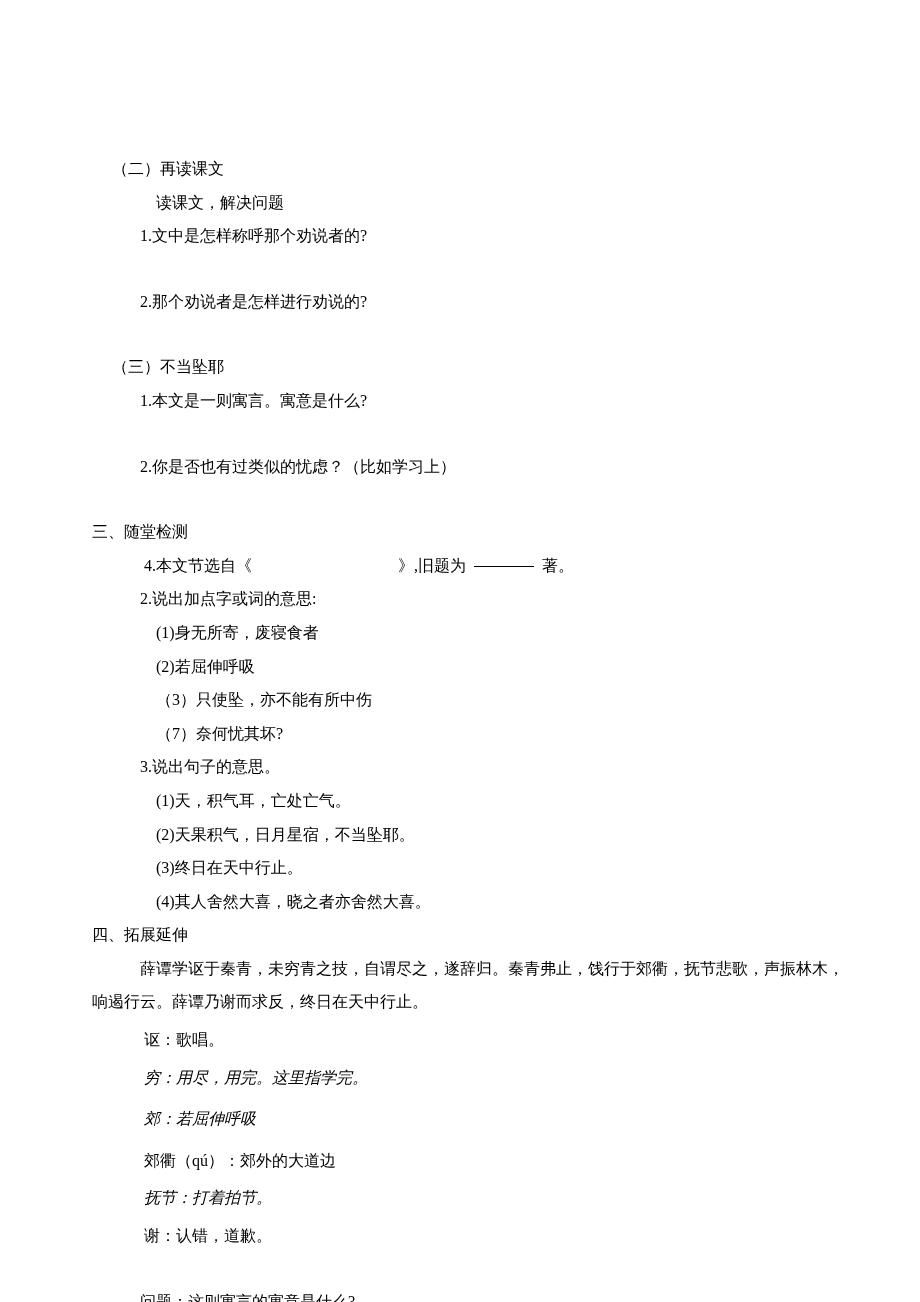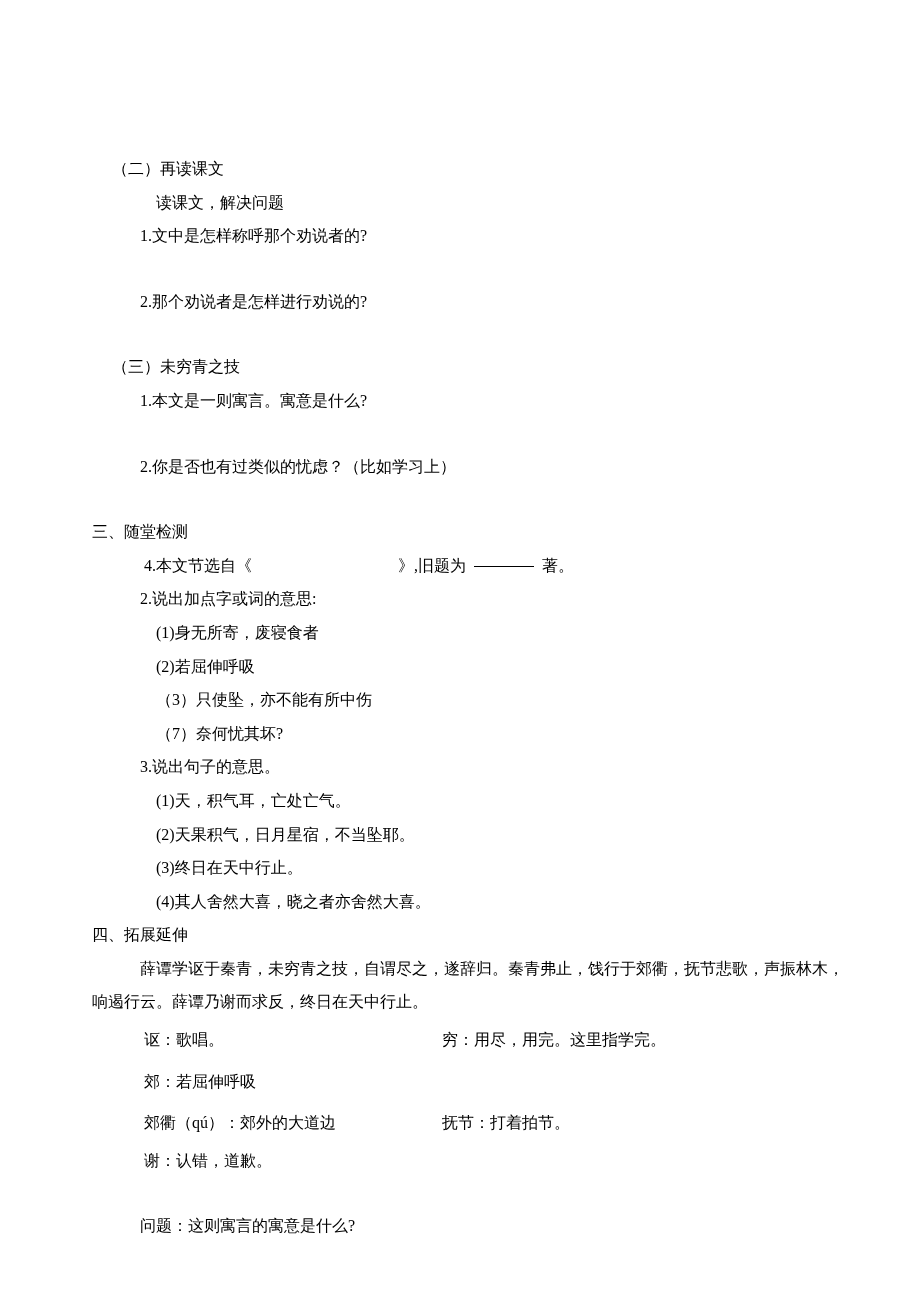--- a/index.html
+++ b/index.html
@@ -36,39 +36,41 @@
       display: inline-block;
       border-bottom: 1px solid #000;
       min-width: 60px;
     }
     .blank-box {
       display: inline-block;
       min-width: 130px;
     }
     .two-col {
       display: flex;
+      flex-direction: column;
     }
     .two-col .col-left {
       width: 290px;
     }
     .two-col .col-right {
       flex: 1;
+      font-style: italic;
     }
   </style>
 </head>
 <body>
 
 <div class="block indent-1">（二）再读课文</div>
 <div class="block indent-3">读课文，解决问题</div>
 <div class="block indent-2">1.文中是怎样称呼那个劝说者的?</div>
 <div class="gap-small"></div>
 <div class="block indent-2">2.那个劝说者是怎样进行劝说的?</div>
 <div class="gap-small"></div>
 
-<div class="block indent-1">（三）未穷青之技</div>
+<div class="block indent-1">（三）不当坠耶</div>
 <div class="block indent-2">1.本文是一则寓言。寓意是什么?</div>
 <div class="gap-small"></div>
 <div class="block indent-2">2.你是否也有过类似的忧虑？（比如学习上）</div>
 <div class="gap-small"></div>
 
 <div class="block">三、随堂检测</div>
 <div class="block indent-2">
   <span>4.本文节选自《</span><span class="blank-box"></span><span>》,旧题为</span><span class="blank"></span><span>著。</span>
 </div>
 <div class="block indent-2">2.说出加点字或词的意思:</div>

